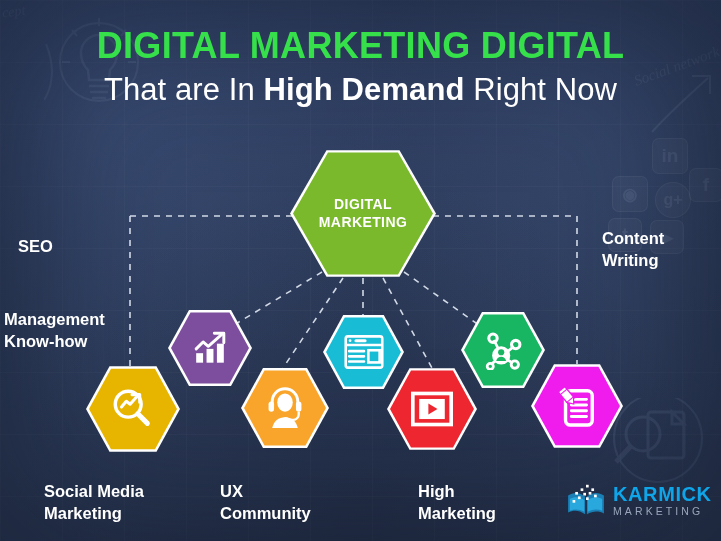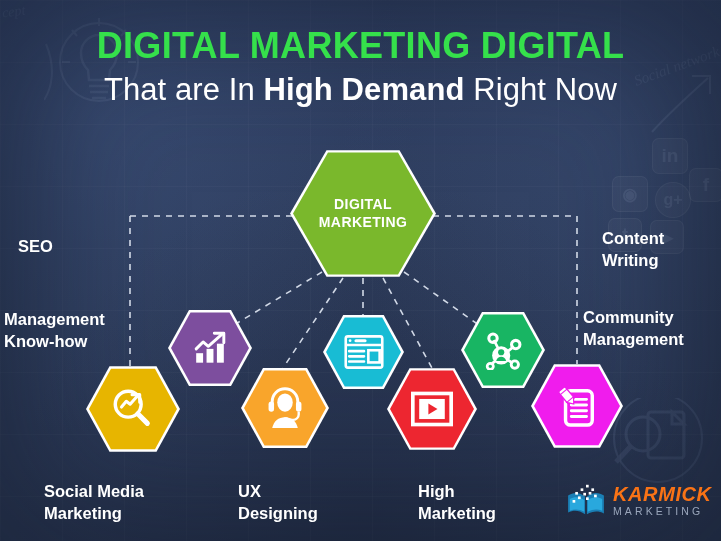--- a/index.html
+++ b/index.html
@@ -146,24 +146,23 @@
     left: 566px; top: 483px;
     z-index: 7;
     display: flex;
     align-items: center;
     gap: 7px;
   }
   .logo-text { line-height: 1; }
   .logo-name {
     font-size: 20px;
     font-weight: bold;
-    color: #f97316;
+    color: #0ea5e9;
     letter-spacing: 0.6px;
     display: block;
-    font-style: italic;
   }
   .logo-sub {
     font-size: 10.5px;
     color: #9aa6bb;
     letter-spacing: 3.1px;
     display: block;
     margin-top: 2px;
   }
 </style>
 </head>
@@ -357,33 +356,29 @@
   <div class="lbl center" style="left:4px; top:309px; width:115px;">
     <span>Management</span><br>
     <span>Know-how</span>
   </div>
 
   <div class="lbl center" style="left:602px; top:228px; width:104px;">
     <span>Content</span><br>
     <span>Writing</span>
   </div>
 
-  <div class="lbl center" style="left:583px; top:307px; width:136px;">
-    <span>Community</span><br>
-    <span>Management</span>
-  </div>
 
   <div class="lbl center" style="left:44px; top:481px; width:144px;">
     <span>Social Media</span><br>
     <span>Marketing</span>
   </div>
 
-  <div class="lbl center" style="left:238px; top:481px; width:144px;">
+  <div class="lbl center" style="left:220px; top:481px; width:144px;">
     <span>UX</span><br>
-    <span>Designing</span>
+    <span>Community</span>
   </div>
 
   <div class="lbl center" style="left:418px; top:481px; width:144px;">
     <span>High</span><br>
     <span>Marketing</span>
   </div>
 
   <div class="logo">
     <svg width="40" height="34" viewBox="0 0 44 38">
       <path d="M2 14c6-4 12-4 19 1v20C14 30 8 30 2 33z" fill="#1a7fb5"></path>

